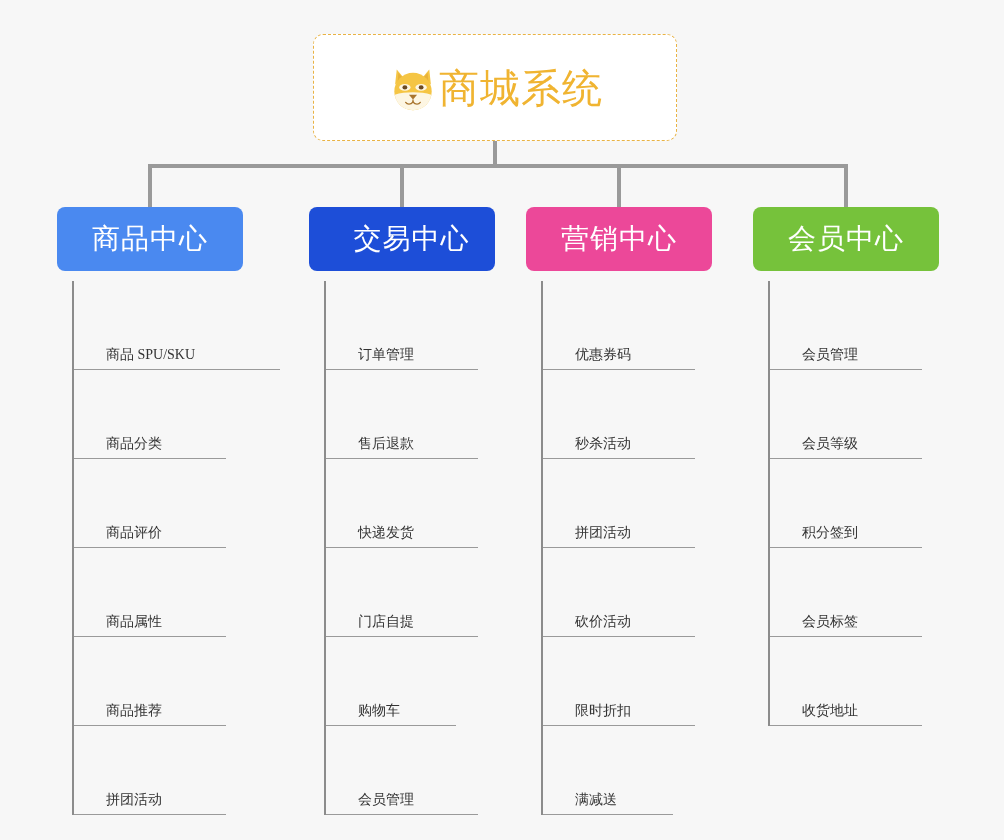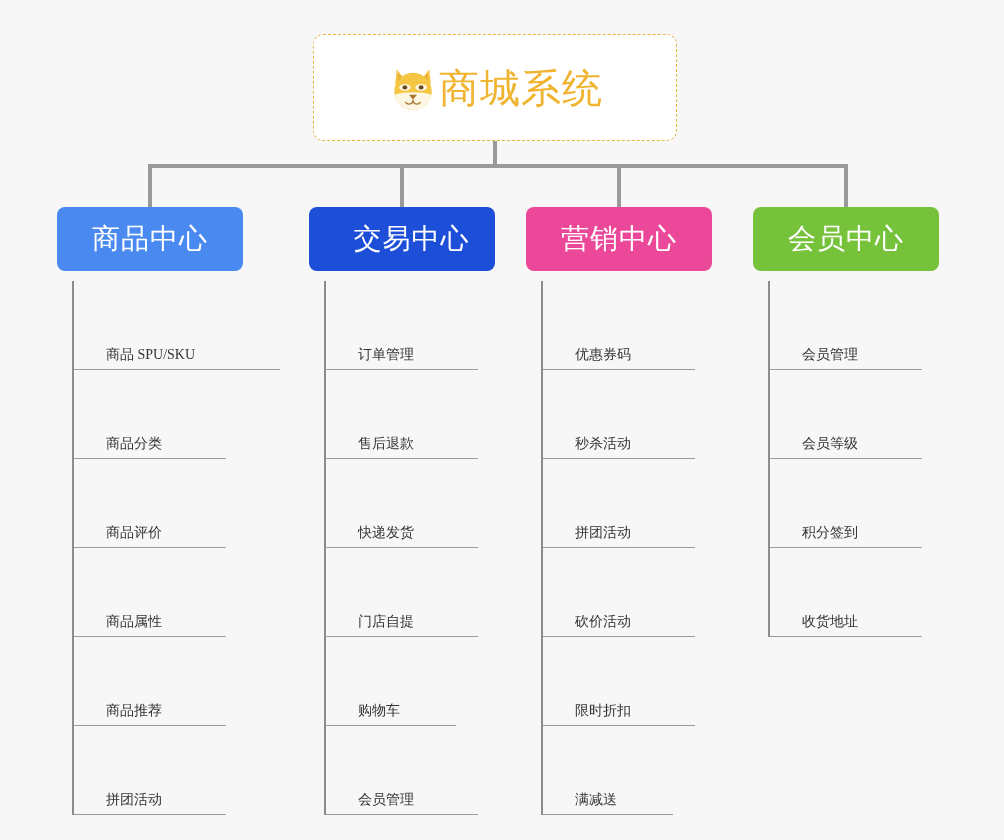--- a/index.html
+++ b/index.html
@@ -283,19 +283,23 @@
       </div>
       <div class="leaf-item">
         <span class="leaf-label">会员等级</span>
         <span class="leaf-underline" style="width:152px;background:#9a9a9a;"></span>
       </div>
       <div class="leaf-item">
         <span class="leaf-label">积分签到</span>
         <span class="leaf-underline" style="width:152px;background:#9a9a9a;"></span>
       </div>
       <div class="leaf-item">
+        <span class="leaf-label">会员标签</span>
+        <span class="leaf-underline" style="width:152px;background:#9a9a9a;"></span>
+      </div>
+      <div class="leaf-item">
         <span class="leaf-label">收货地址</span>
         <span class="leaf-underline" style="width:152px;background:#9a9a9a;"></span>
       </div>
     </div>
   </div>
 
 </div>
 
 </body></html>

